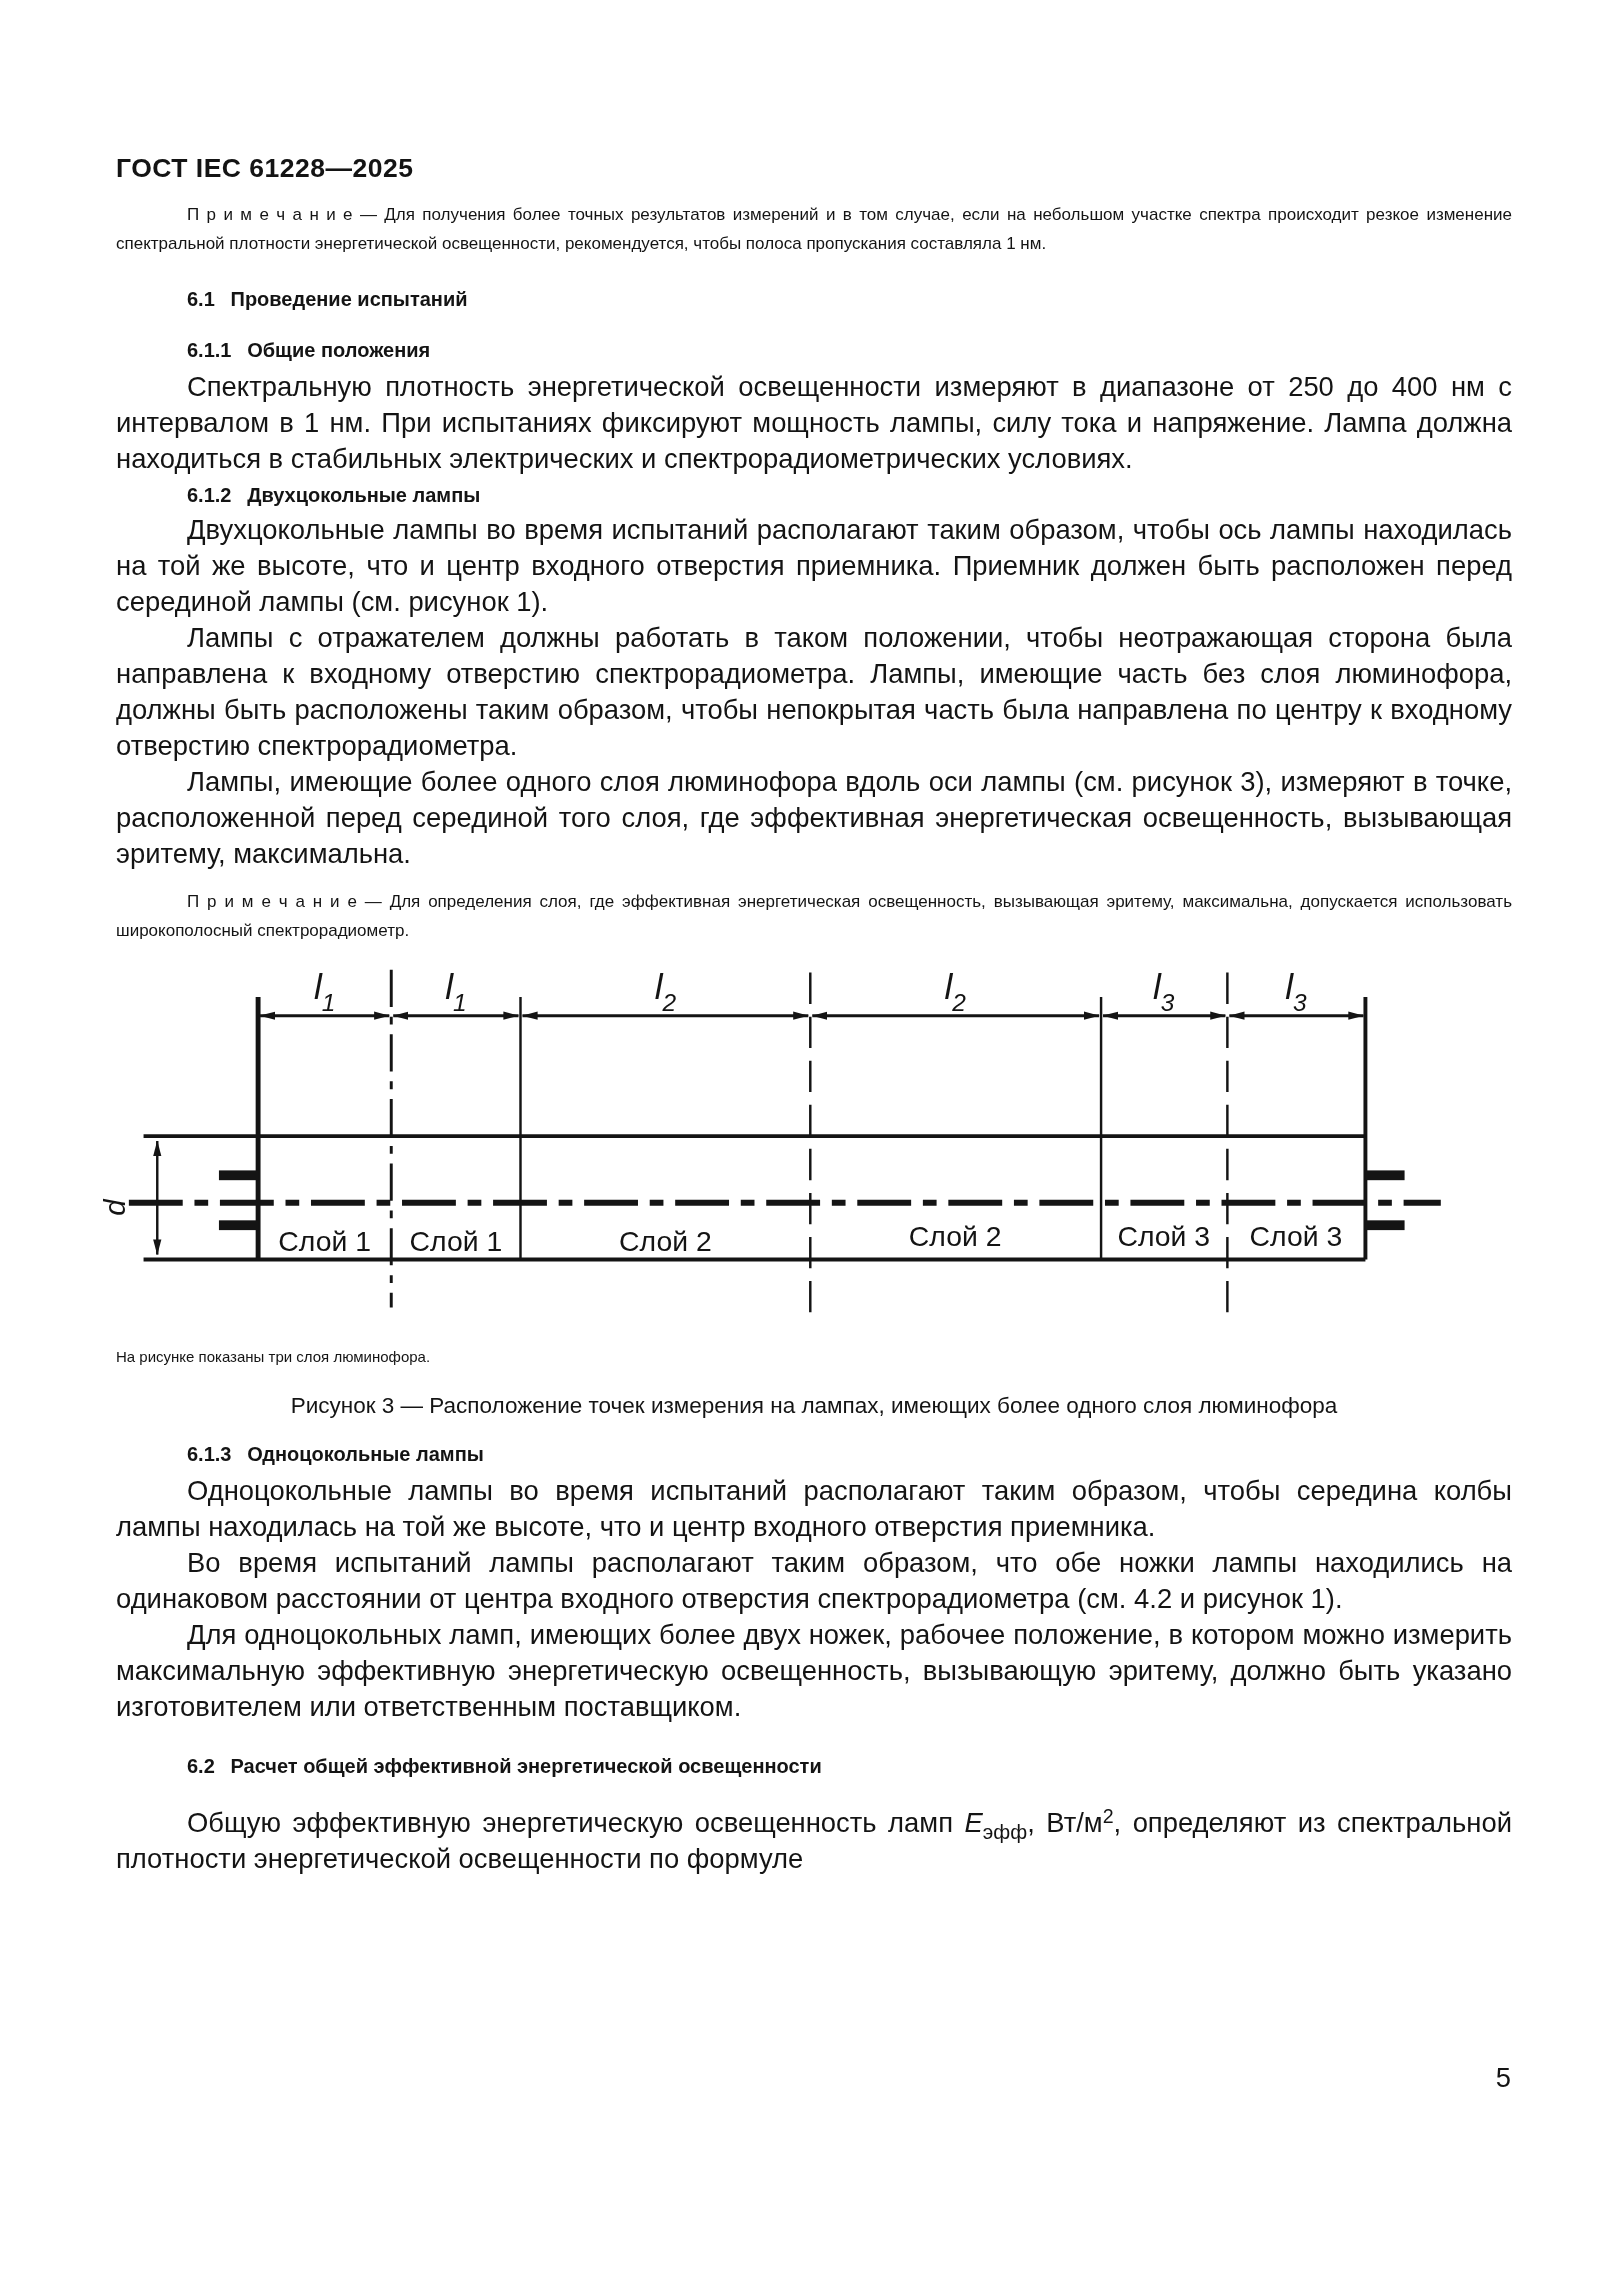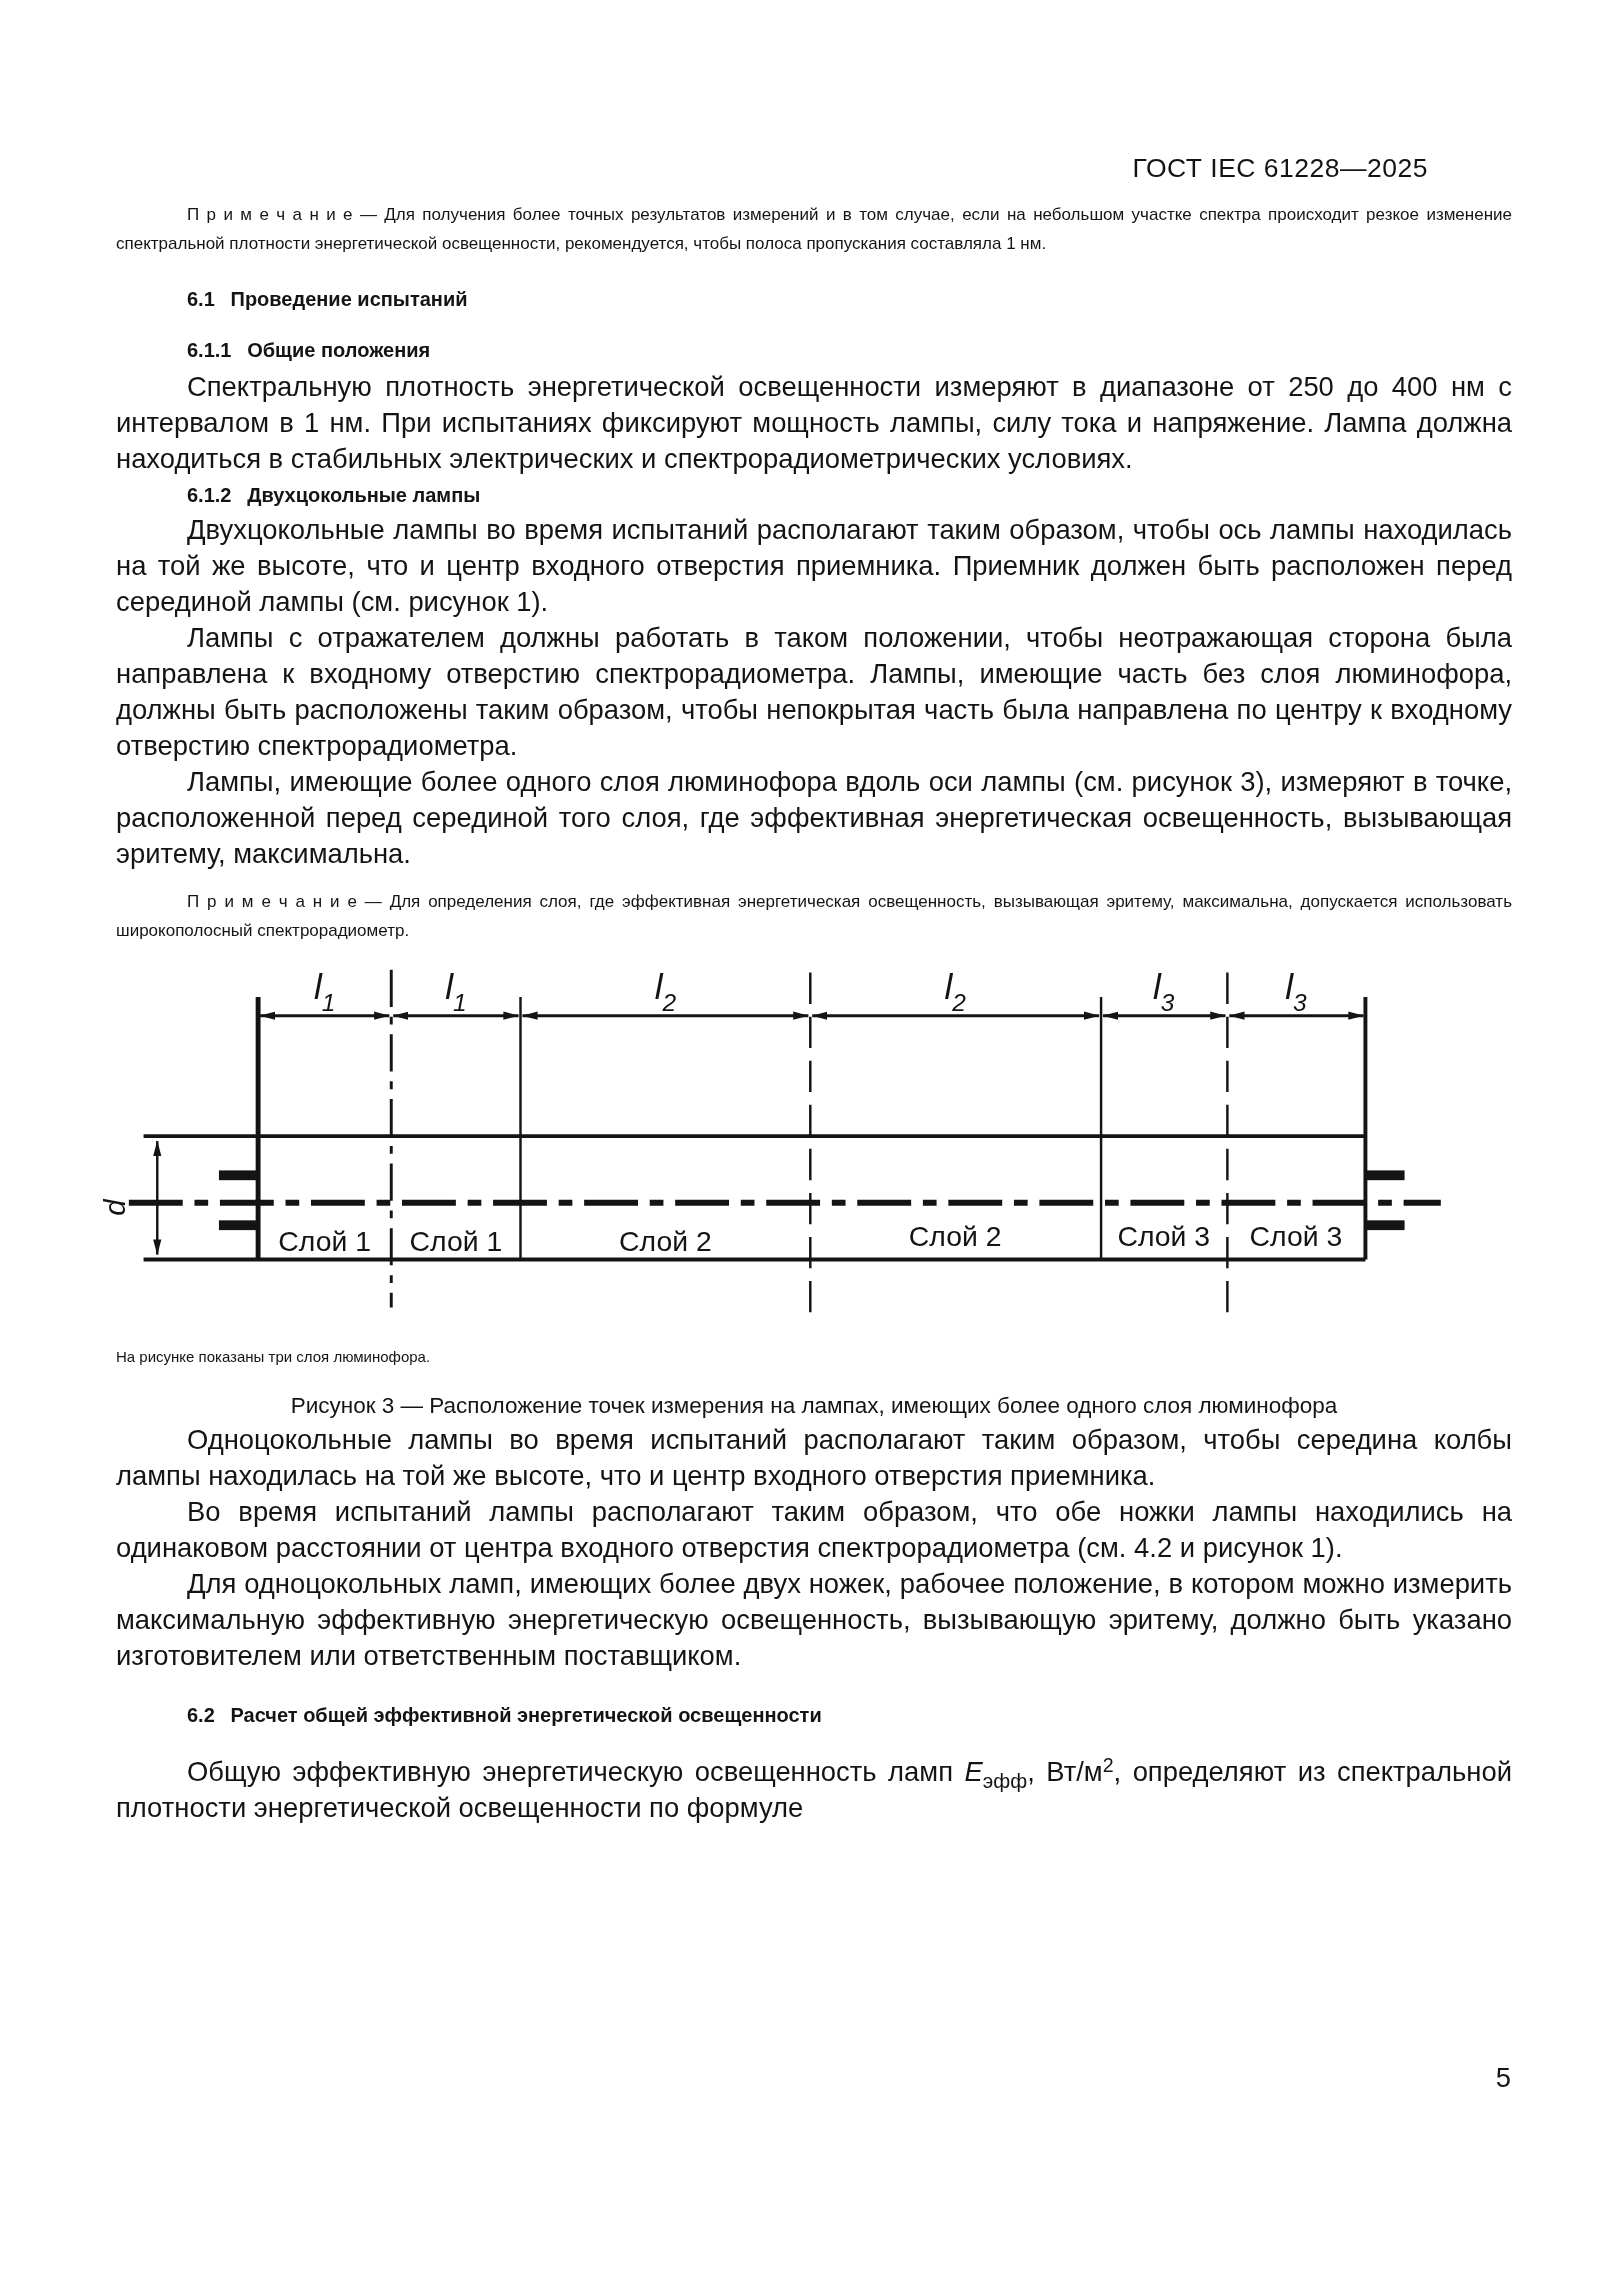--- a/index.html
+++ b/index.html
@@ -8,24 +8,23 @@
     width:1621px;height:2293px;
     background:#ffffff;
     color:#141414;
     font-family:"Liberation Sans","DejaVu Sans",sans-serif;
     overflow:hidden;
     margin:0 auto;
   }
   .content{position:absolute;left:116px;top:0;width:1396px;}
   .doc-header{
     margin-top:153px;
-    text-align:right;
     padding-right:84px;
     font-size:26.5px;
-    font-weight:normal;
+    font-weight:bold;
     letter-spacing:0.5px;
   }
   p{margin:0;}
   .body-p{
     font-size:27.4px;
     line-height:36px;
     text-align:justify;
     text-indent:71px;
   }
   .note{
@@ -176,20 +175,21 @@
           <text class="fig-text" x="1107" y="297" text-anchor="middle" font-size="29">Слой 3</text>
           <text class="fig-text" x="1242" y="297" text-anchor="middle" font-size="29">Слой 3</text>
         </g>
       </svg>
     </div>
 
     <p class="fig-note">На рисунке показаны три слоя люминофора.</p>
 
     <p class="fig-caption">Рисунок 3 — Расположение точек измерения на лампах, имеющих более одного слоя люминофора</p>
 
+    <div class="h2 h-613"><span class="num">6.1.3</span><span>Одноцокольные лампы</span></div>
 
     <p class="body-p p-after-h">Одноцокольные лампы во время испытаний располагают таким образом, чтобы середина колбы лампы находилась на той же высоте, что и центр входного отверстия приемника.</p>
     <p class="body-p">Во время испытаний лампы располагают таким образом, что обе ножки лампы находились на одинаковом расстоянии от центра входного отверстия спектрорадиометра (см. 4.2 и рисунок 1).</p>
     <p class="body-p">Для одноцокольных ламп, имеющих более двух ножек, рабочее положение, в котором можно измерить максимальную эффективную энергетическую освещенность, вызывающую эритему, должно быть указано изготовителем или ответственным поставщиком.</p>
 
     <div class="h2 h-62"><span class="num">6.2</span><span>Расчет общей эффективной энергетической освещенности</span></div>
 
     <p class="body-p p-formula"><span>Общую эффективную энергетическую освещенность ламп </span><span class="var">E</span><sub>эфф</sub><span>, Вт/м</span><sup>2</sup><span>, определяют из спектральной плотности энергетической освещенности по формуле</span></p>
 
   </div>

